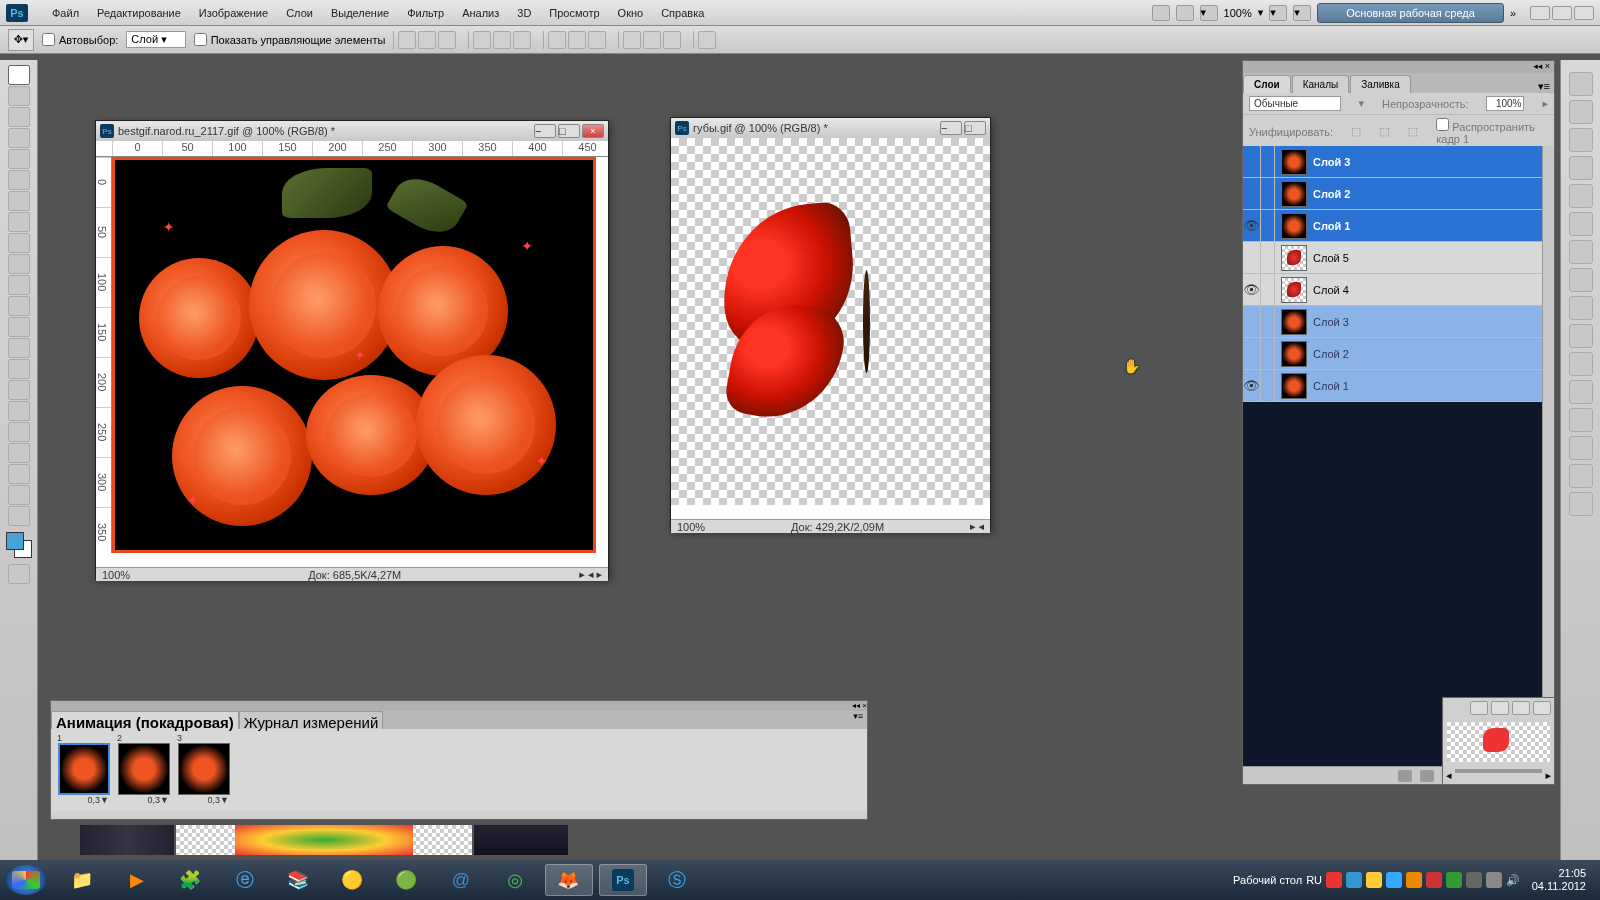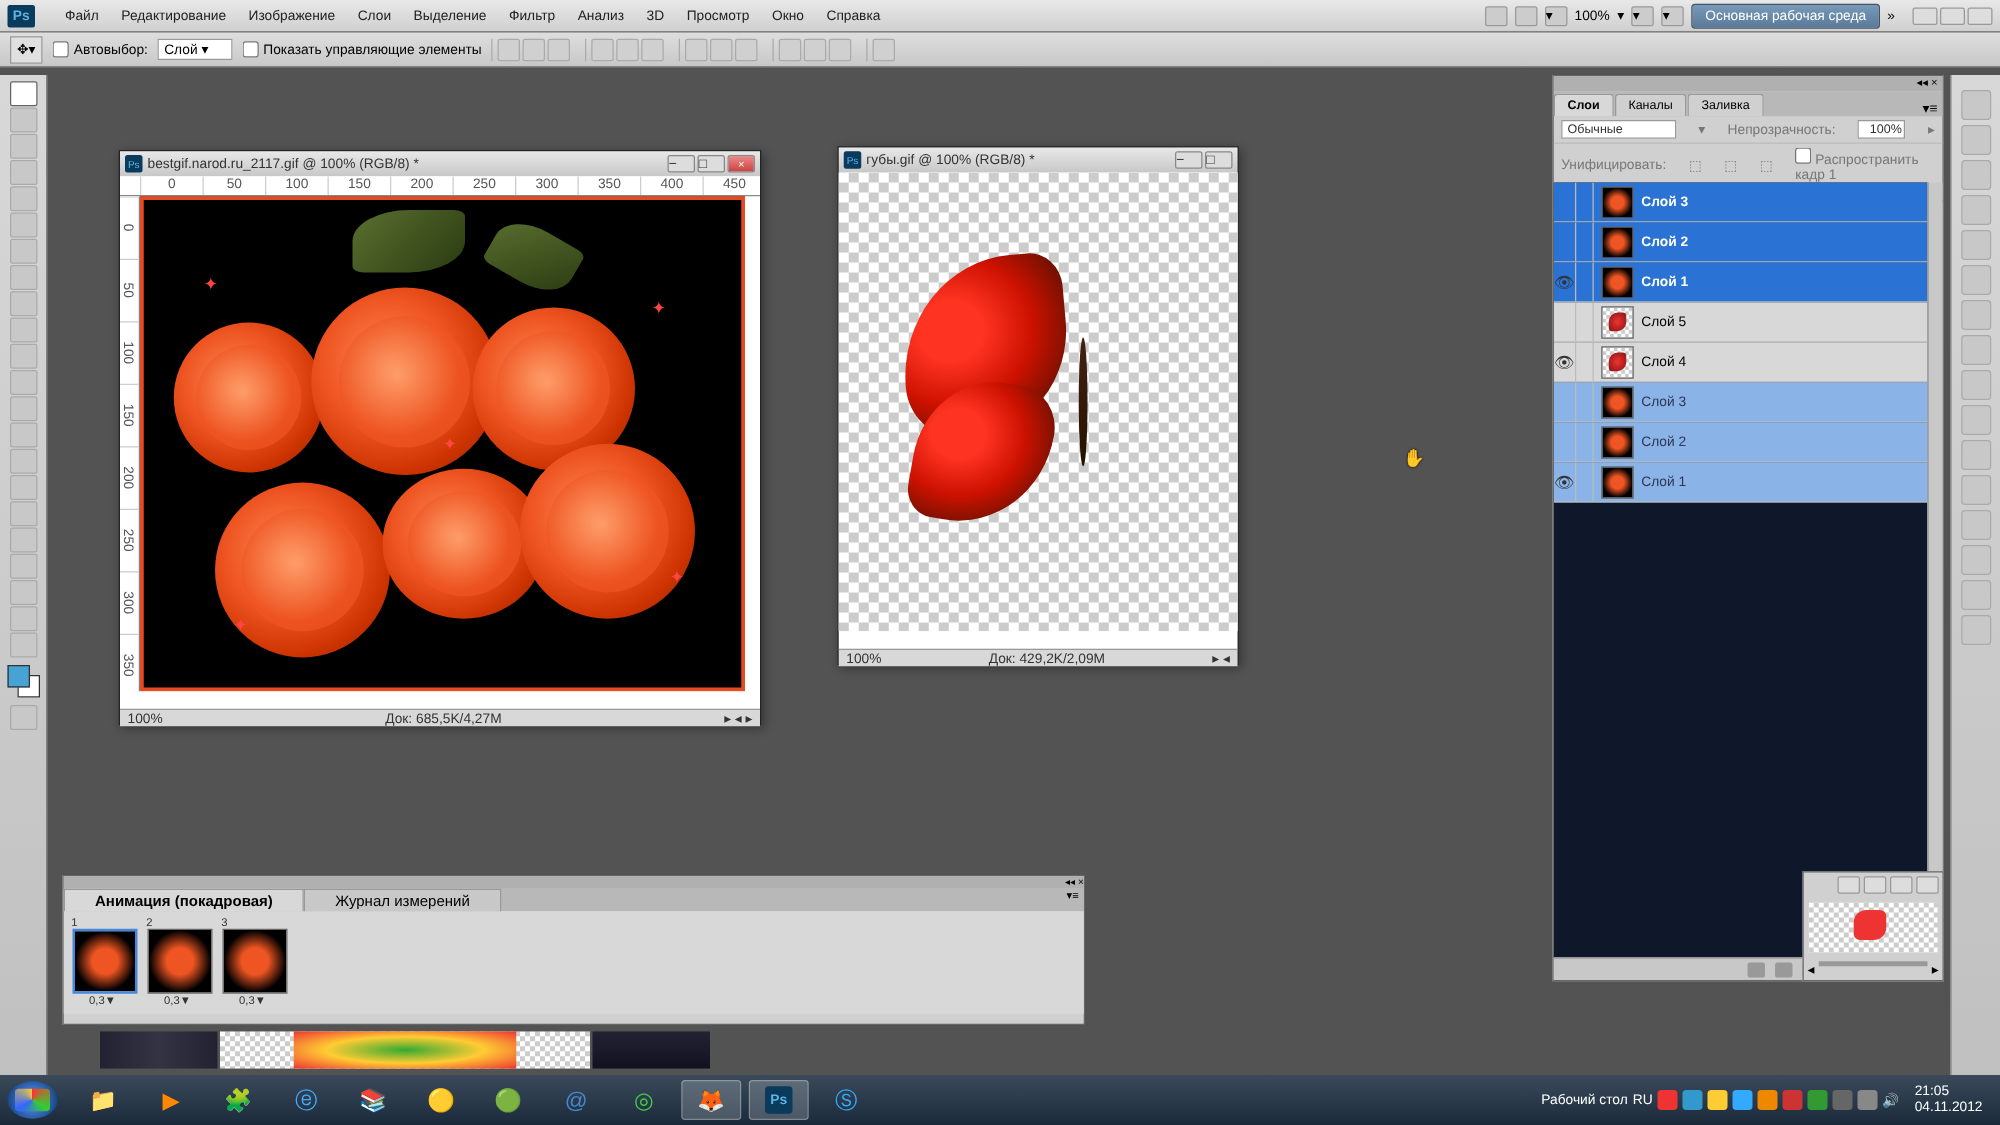--- a/index.html
+++ b/index.html
@@ -2,21 +2,21 @@
 <html><head>
 <meta charset="utf-8">
 <style>
 *{margin:0;padding:0;box-sizing:border-box;font-family:Tahoma,sans-serif;font-size:11px;user-select:none}
 body{background:#535353;width:1600px;height:900px;overflow:hidden;position:relative}
 .menubar{background:linear-gradient(#e8e8e8,#d0d0d0);height:26px;display:flex;align-items:center;padding:0 6px;border-bottom:1px solid #888}
 .ps-logo{width:22px;height:18px;background:#0a3a5c;color:#5cb4e8;font-weight:bold;font-size:11px;display:flex;align-items:center;justify-content:center;border-radius:2px;margin-right:15px}
 .menu-item{padding:4px 9px;cursor:pointer;color:#222}
 .menubar-right{margin-left:auto;display:flex;align-items:center;gap:6px}
 .tb-icon{width:18px;height:16px;background:#ccc;border:1px solid #999;border-radius:2px}
-.workspace-btn{background:linear-gradient(#7899b8,#5a7a9a);color:#fff;padding:3px 10px;border:1px solid #456;border-radius:3px}
+.workspace-btn{background:linear-gradient(#7899b8,#5a7a9a);color:#fff;padding:3px 28px;border:1px solid #456;border-radius:3px}
 .win-btns{display:flex;gap:2px;margin-left:8px}
 .win-btn{width:20px;height:14px;background:#ddd;border:1px solid #999;border-radius:2px}
 .options-bar{background:linear-gradient(#dedede,#c8c8c8);height:28px;display:flex;align-items:center;padding:0 8px;gap:8px;border-bottom:1px solid #888}
 .opt-icon{width:26px;height:22px;background:#e0e0e0;border:1px solid #999;display:flex;align-items:center;justify-content:center}
 .opt-cb{display:flex;align-items:center;gap:4px}
 .opt-sel{border:1px solid #999;padding:1px 18px 1px 4px;background:#fff;font-size:11px}
 .tools-left{position:absolute;top:60px;left:0;width:38px;background:linear-gradient(#d8d8d8,#c0c0c0);border-right:1px solid #888;bottom:40px;padding-top:4px}
 .tool{width:22px;height:20px;margin:1px auto;background:#c8c8c8;border:1px solid #aaa;border-radius:2px;display:block;position:relative}
 .tool.sel{background:#fff;border-color:#666}
 .color-sw{width:26px;height:26px;margin:6px auto;position:relative}
@@ -66,38 +66,38 @@
 .thumb.roses{background:radial-gradient(circle,#ee5522 30%,#000 70%)}
 .thumb.bfly{background:repeating-conic-gradient(#ccc 0% 25%,#fff 0% 50%);background-size:6px 6px}
 .thumb.bfly::after{content:'';position:absolute;inset:20%;background:radial-gradient(#e33,#811);border-radius:50% 20%}
 .layer-name{font-size:11px}
 .layer-row.sel-blue .layer-name{font-weight:bold}
 .layers-scroll{position:absolute;right:0;top:85px;bottom:18px;width:12px;background:#c8c8c8;border-left:1px solid #999}
 .layers-footer{position:absolute;bottom:0;left:0;right:0;height:18px;background:#c8c8c8;border-top:1px solid #999;display:flex;justify-content:flex-end;align-items:center;gap:8px;padding:0 10px}
 .lf-icon{width:14px;height:12px;background:#999;border-radius:2px}
 .anim-panel{position:absolute;left:50px;bottom:80px;width:818px;height:120px;background:#d0d0d0;border:1px solid #666}
 .anim-tabs{display:flex;background:#b8b8b8;height:18px}
-.atab{padding:2px 24px;font-size:12px;background:#c8c8c8;border:1px solid #999;border-bottom:none}
+.atab{padding:2px 4px;font-size:15px;background:#c8c8c8;border:1px solid #999;border-bottom:none}
 .atab.active{background:#d8d8d8;font-weight:bold}
 .frames{display:flex;padding:4px;gap:2px;background:#d8d8d8;height:82px}
 .frame{width:58px}
 .frame-thumb{width:52px;height:52px;border:1px solid #666;background:radial-gradient(circle,#ee5522 30%,#000 70%);margin:0 auto}
 .frame.sel .frame-thumb{border:2px solid #4488dd}
 .frame-num{font-size:9px;color:#333;padding-left:2px}
-.frame-time{font-size:9px;text-align:center;padding-right:4px;color:#333}
+.frame-time{font-size:9px;text-align:right;padding-right:4px;color:#333}
 .anim-ctrl{height:18px;display:flex;align-items:center;padding:0 4px;gap:6px;border-top:1px solid #999;background:#c8c8c8}
 .play-btn{width:14px;height:12px;background:#888;border-radius:1px}
 .taskbar{position:absolute;bottom:0;left:0;right:0;height:40px;background:linear-gradient(#3a4a5a,#1a2a3a);display:flex;align-items:center;padding:0 6px}
 .start-btn{width:40px;height:30px;background:radial-gradient(circle,#69f,#036);border-radius:50%;margin-right:10px;position:relative}
 .start-btn::after{content:'';position:absolute;inset:6px;background:conic-gradient(#f33,#3c3,#36f,#fc3);border-radius:3px}
 .tb-app{width:48px;height:32px;margin:0 3px;border-radius:3px;display:flex;align-items:center;justify-content:center;font-size:18px}
 .tb-app.active{background:rgba(255,255,255,0.2);border:1px solid rgba(255,255,255,0.3)}
 .systray{margin-left:auto;display:flex;align-items:center;gap:4px;color:#fff;font-size:10px}
 .sys-ico{width:16px;height:16px;border-radius:3px}
-.clock{text-align:left;padding:0 8px;line-height:13px}
+.clock{text-align:right;padding:0 8px;line-height:13px}
 .cursor-hand{position:absolute;width:18px;height:18px;pointer-events:none;z-index:999}
 .cursor-hand::before{content:'✋';font-size:14px;color:#fff;filter:drop-shadow(0 0 1px #000)}
 .mini-palette{position:absolute;right:45px;bottom:115px;width:113px;height:88px;background:#d0d0d0;border:1px solid #666}
 .mp-row{display:flex;gap:3px;padding:3px;justify-content:flex-end}
 .mp-btn{width:18px;height:14px;background:#ddd;border:1px solid #999;border-radius:2px}
 .mp-checker{margin:4px;height:40px;background:repeating-conic-gradient(#ccc 0% 25%,#fff 0% 50%);background-size:8px 8px;position:relative}
 .mp-checker::after{content:'';position:absolute;left:35%;top:15%;width:25%;height:60%;background:#e33;border-radius:40% 20%}
 .bottom-strip{position:absolute;left:80px;bottom:45px;width:490px;height:30px;display:flex;overflow:hidden}
 .bs-img{height:30px;margin-right:2px}
 .opt-group{display:flex;gap:2px;padding:0 4px;border-left:1px solid #aaa}

